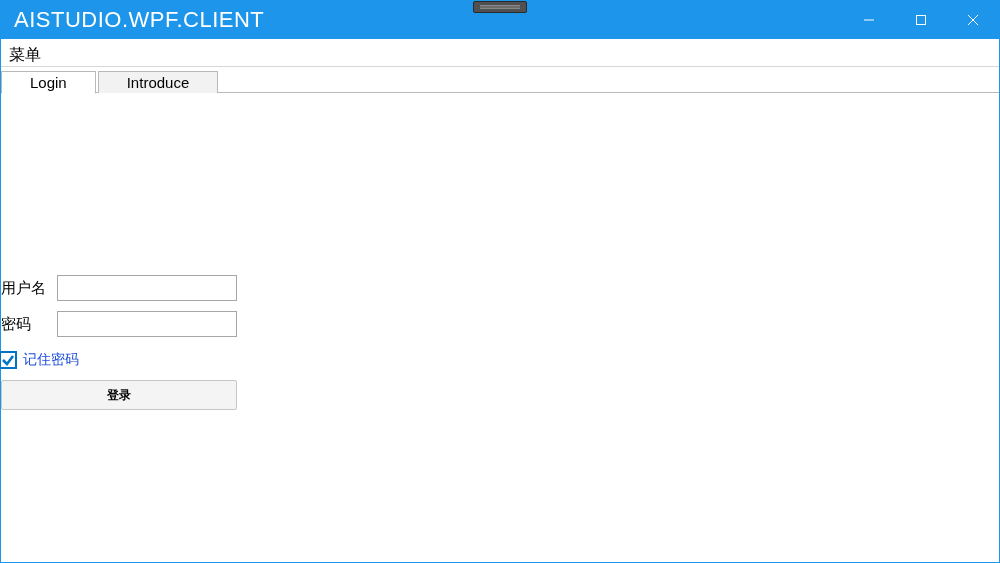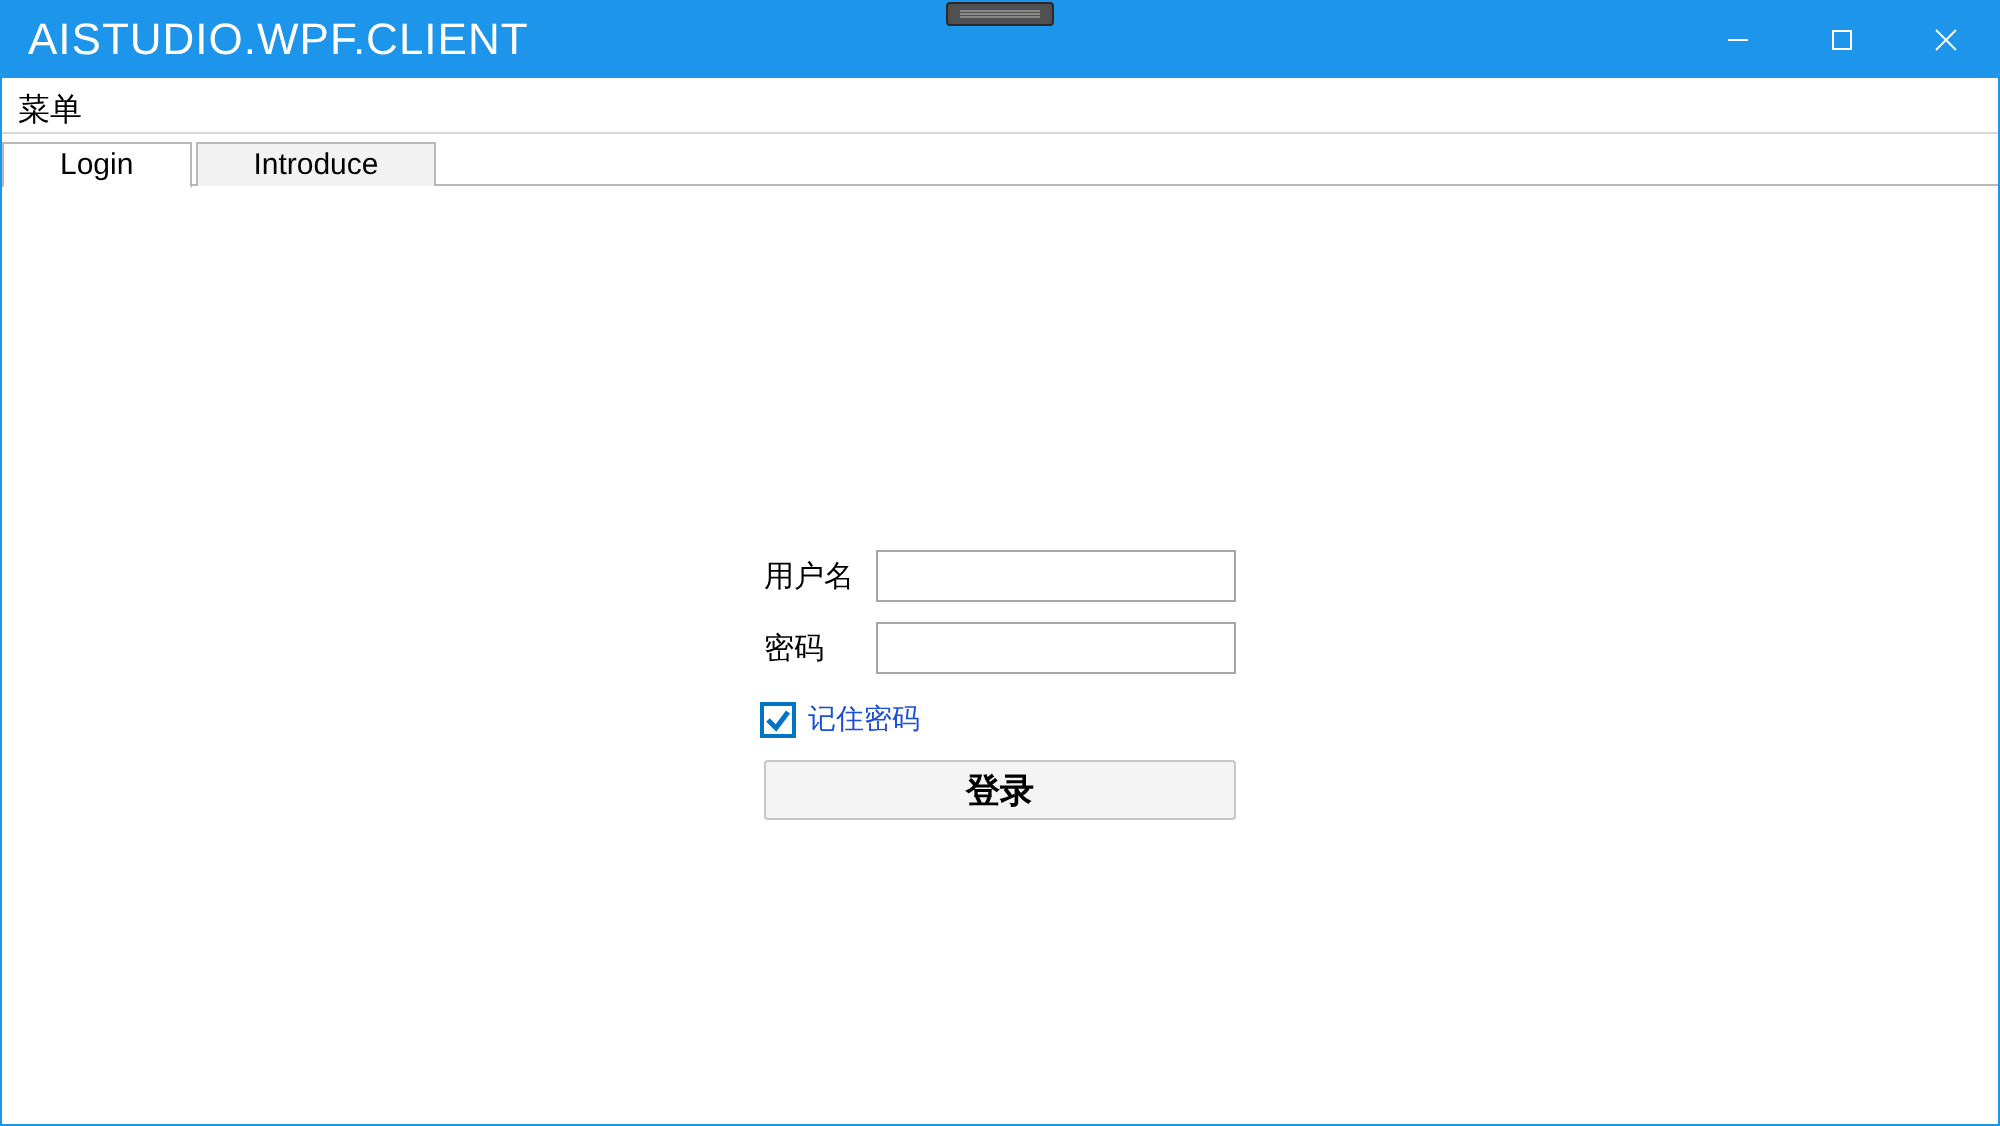--- a/index.html
+++ b/index.html
@@ -127,21 +127,20 @@
       background: #ffffff;
       border-bottom: 1px solid #ffffff;
       margin-bottom: -1px;
       z-index: 2;
     }
     .content {
       flex: 1;
       background: #ffffff;
       display: flex;
       align-items: center;
-      justify-content: center;
       padding-top: 30px;
     }
     .login-form {
       display: flex;
       flex-direction: column;
       gap: 10px;
     }
     .form-row {
       display: flex;
       align-items: center;
@@ -184,21 +183,21 @@
     }
     .checkbox-label {
       font-size: 14px;
       color: #1d4ed8;
     }
     .login-button {
       width: 236px;
       height: 30px;
       border: 1px solid #c6c6c6;
       background: #f4f4f4;
-      font-size: 17px;
+      font-size: 12px;
       font-weight: bold;
       color: #000;
       cursor: pointer;
       margin-top: 1px;
       border-radius: 2px;
     }
   </style>
 </head>
 <body>
 

